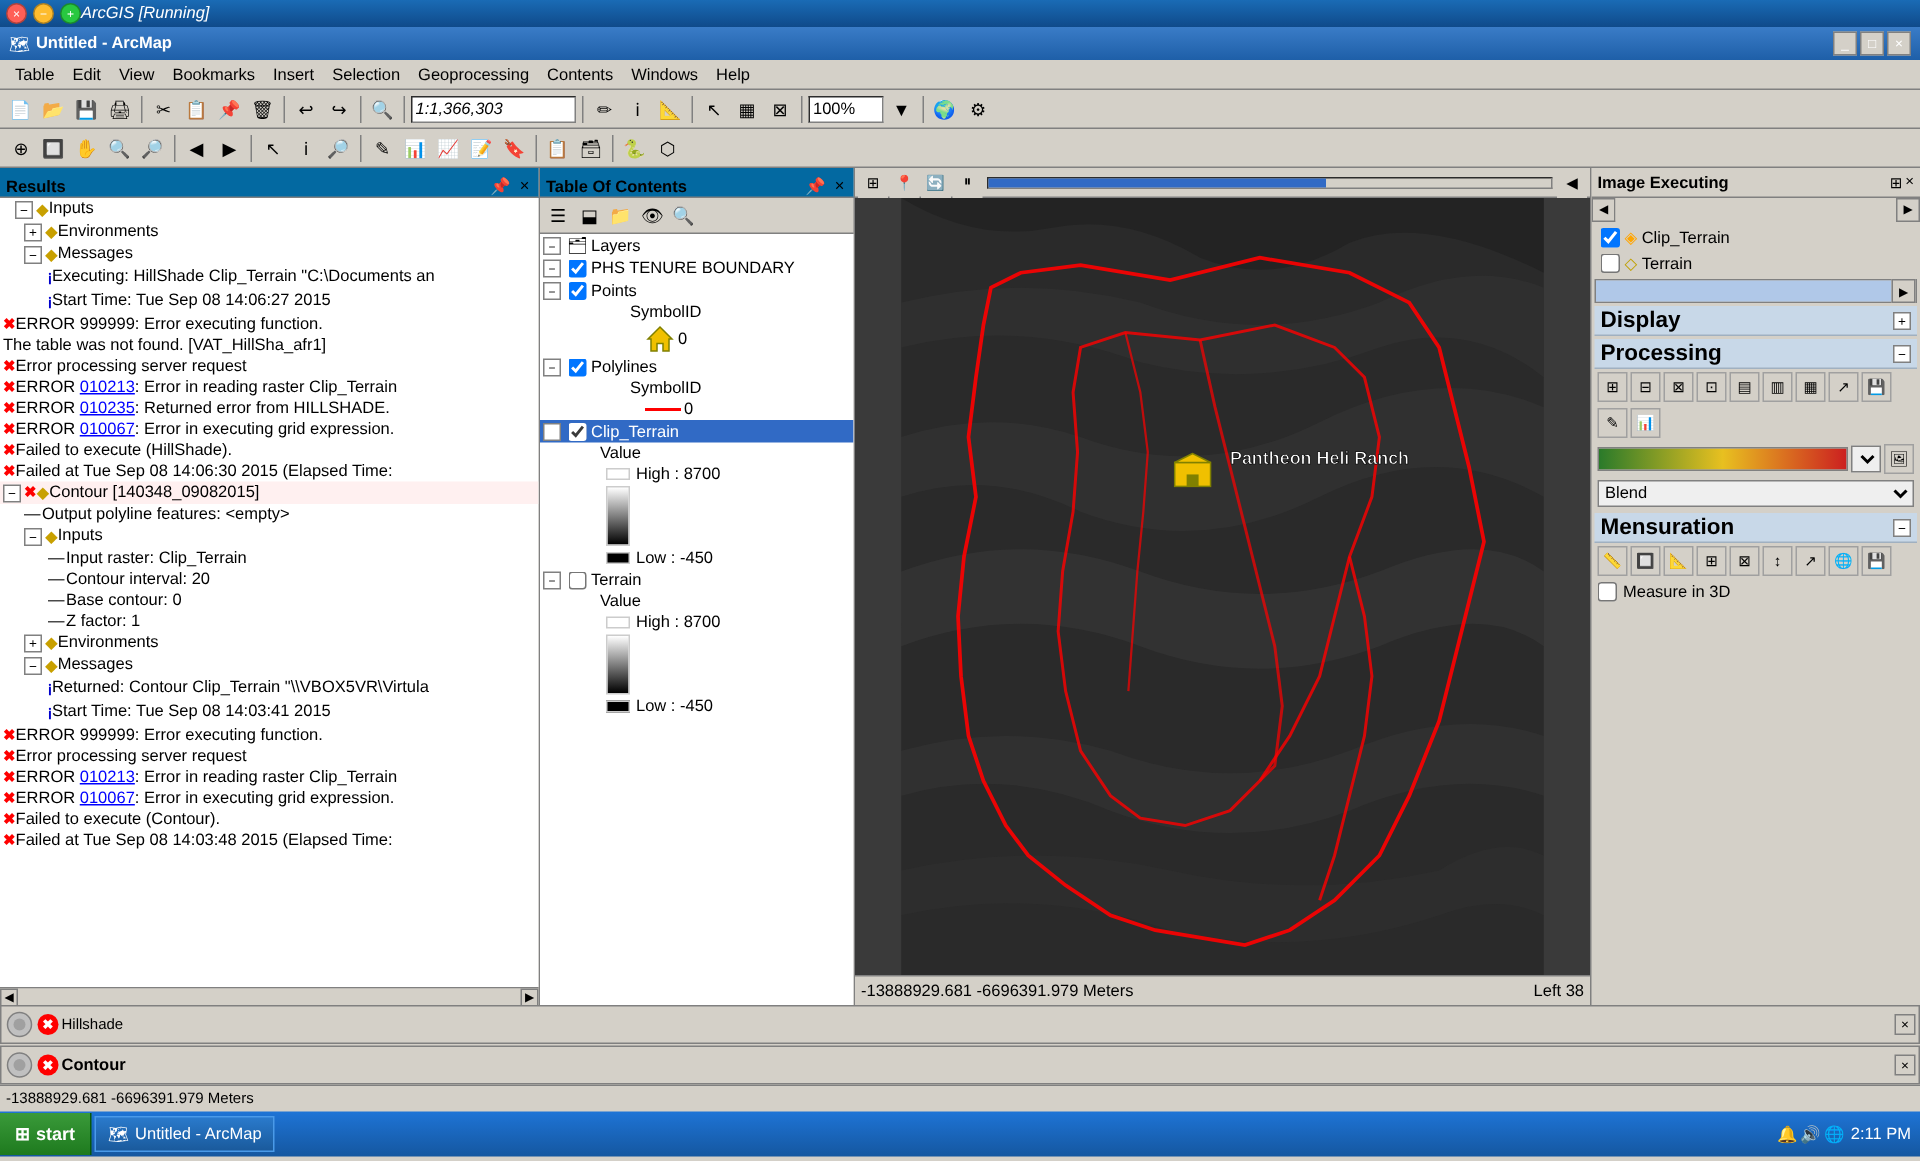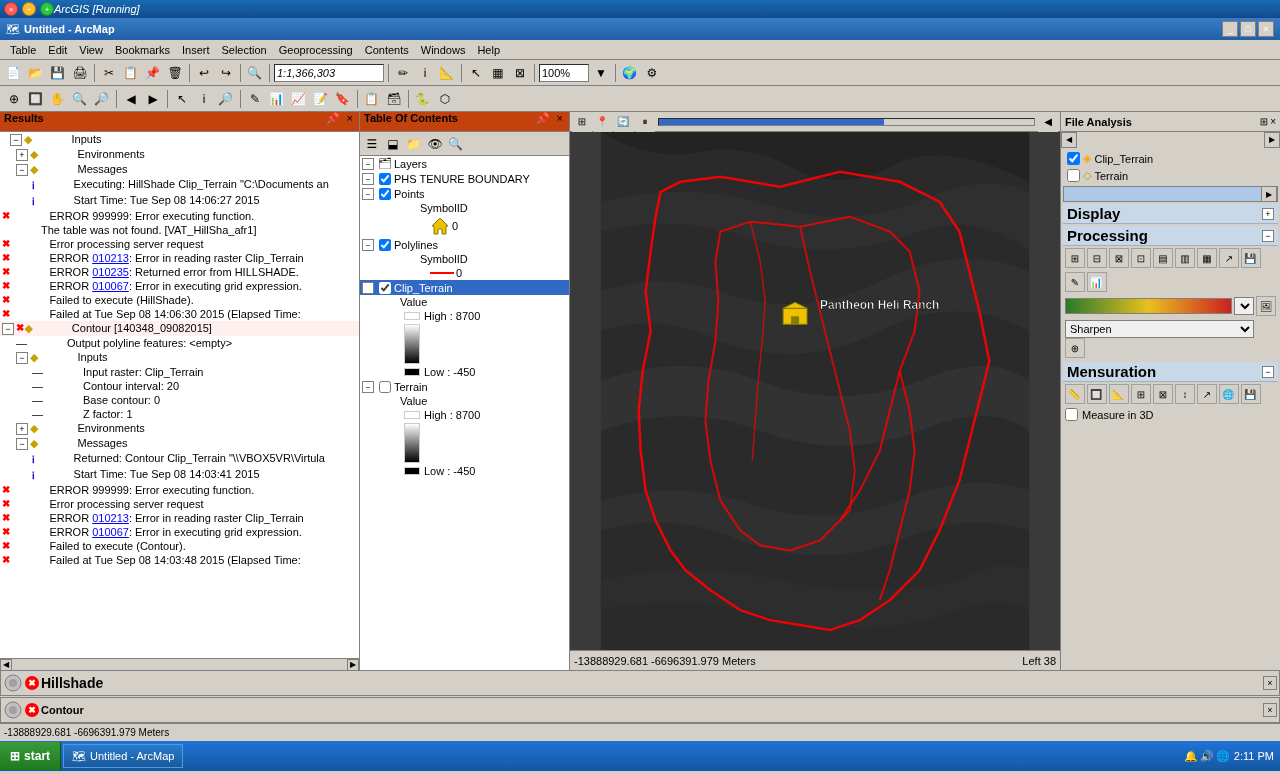--- a/index.html
+++ b/index.html
@@ -28,33 +28,33 @@
     .toolbar2 { background: #d4d0c8; height: 26px; display: flex; align-items: center; padding: 2px 4px; border-bottom: 1px solid #808080; gap: 2px; }
     .tb-icon { width: 20px; height: 20px; background: #d4d0c8; border: 1px solid transparent; display: flex; align-items: center; justify-content: center; font-size: 12px; cursor: pointer; }
     .tb-sep { width: 1px; height: 18px; background: #808080; margin: 0 2px; }
     .tb-input { height: 18px; border: 1px inset #808080; background: white; padding: 0 2px; font-size: 11px; width: 100px; }
 
     
     .main-layout { display: flex; height: calc(774px - 18px - 22px - 20px - 26px - 26px - 30px); }
 
     
     .results-panel { width: 360px; border-right: 1px solid #808080; background: #d4d0c8; display: flex; flex-direction: column; }
-    .panel-header { background: #c2410c; border-bottom: 1px solid #808080; height: 20px; display: flex; align-items: flex-start; justify-content: space-between; padding: 0 4px; }
+    .panel-header { background: #0369a1; border-bottom: 1px solid #808080; height: 20px; display: flex; align-items: flex-end; justify-content: space-between; padding: 0 4px; }
     .panel-title { font-size: 11px; font-weight: bold; }
     .panel-controls { display: flex; gap: 2px; }
     .panel-btn { font-size: 11px; cursor: pointer; padding: 0 2px; }
 
     .results-content { flex: 1; overflow-y: auto; overflow-x: auto; background: white; font-size: 11px; }
     .results-content::-webkit-scrollbar { width: 12px; height: 12px; }
     .results-content::-webkit-scrollbar-track { background: #d4d0c8; }
     .results-content::-webkit-scrollbar-thumb { background: #a0a0a0; border: 1px solid #808080; }
 
     .tree-item { display: flex; align-items: flex-start; padding: 1px 2px; white-space: nowrap; }
     .tree-toggle { width: 12px; height: 12px; border: 1px solid #808080; background: white; display: flex; align-items: center; justify-content: center; font-size: 9px; cursor: pointer; margin-right: 2px; flex-shrink: 0; margin-top: 1px; }
-    .tree-text { font-size: 11px; margin-left: 39px; }
+    .tree-text { font-size: 11px; }
     .indent1 { padding-left: 16px; }
     .indent2 { padding-left: 32px; }
     .link-text { color: blue; text-decoration: underline; cursor: pointer; }
     .err-line { display: flex; align-items: flex-start; padding: 1px 2px; white-space: nowrap; }
 
     
     .toc-panel { width: 210px; border-right: 1px solid #808080; background: #d4d0c8; display: flex; flex-direction: column; }
     .toc-toolbar { height: 24px; display: flex; align-items: center; padding: 2px; gap: 1px; border-bottom: 1px solid #808080; }
     .toc-content { flex: 1; overflow-y: auto; background: white; font-size: 11px; }
 
@@ -499,21 +499,21 @@
     </svg>
 
     <div style="position:absolute;bottom:0;left:0;right:0;height:20px;background:#d4d0c8;border-top:1px solid #808080;display:flex;align-items:center;padding:0 4px;font-size:11px;justify-content:space-between;">
       <span>-13888929.681 -6696391.979 Meters</span>
       <span>Left 38</span>
     </div>
   </div>
 
   <div class="ia-panel">
     <div class="ia-header">
-      <span style="font-size:11px;font-weight:bold;">File Analysis</span>
+      <span style="font-size:11px;font-weight:bold;">Image Executing</span>
       <div style="display:flex;gap:2px;">
         <span style="font-size:10px;cursor:pointer;">⊞</span>
         <span style="font-size:10px;cursor:pointer;">×</span>
       </div>
     </div>
 
     <div style="height:16px;border-bottom:1px solid #808080;display:flex;align-items:center;">
       <div style="width:16px;height:16px;background:#d4d0c8;border:1px solid #808080;display:flex;align-items:center;justify-content:center;font-size:8px;">◀</div>
       <div style="flex:1;height:16px;background:#d4d0c8;"></div>
       <div style="width:16px;height:16px;background:#d4d0c8;border:1px solid #808080;display:flex;align-items:center;justify-content:center;font-size:8px;">▶</div>
@@ -566,25 +566,24 @@
         </div>
 
         <div style="display:flex;align-items:center;gap:2px;padding:2px;">
           <div style="flex:1;height:16px;background:linear-gradient(to right,#2a7a2a,#e8c020,#cc2020);border:1px solid #808080;"></div>
           <select style="height:18px;font-size:10px;border:1px solid #808080;width:20px;">
             <option>▼</option>
           </select>
           <div class="ia-tool-btn">🖼</div>
         </div>
 
-
         <div style="padding:2px;">
-          <select style="width:calc(100% - 22px);height:18px;font-size:11px;border:1px solid #808080;"><option>Sharpen</option></select>
-          <div class="ia-tool-btn" style="display:inline-flex;">⊕</div>
-        </div>
+          <select style="width:100%;height:18px;font-size:11px;border:1px solid #808080;"><option>Blend</option></select>
+        </div>
+
       </div>
 
       <div class="subsection">
         <div class="subsection-header">
           <span class="subsection-title">Mensuration</span>
           <span class="expand-btn">−</span>
         </div>
         <div class="ia-toolbar-row">
           <div class="ia-tool-btn">📏</div>
           <div class="ia-tool-btn">🔲</div>
@@ -611,21 +610,21 @@
 <div style="position:relative;background:#d4d0c8;">
 
   <div style="display:flex;align-items:center;height:26px;border:1px solid #808080;background:#d4d0c8;padding:0 2px;gap:2px;">
     <svg width="20" height="20" viewBox="0 0 20 20">
       <circle cx="10" cy="10" r="8" fill="#c0c0c0" stroke="#808080" stroke-width="1"></circle>
       <circle cx="10" cy="10" r="4" fill="#a0a0a0"></circle>
     </svg>
     <div style="background:red;width:14px;height:14px;border-radius:50%;display:flex;align-items:center;justify-content:center;">
       <span style="color:white;font-size:9px;font-weight:bold;">✖</span>
     </div>
-    <span style="font-size:14px;font-weight:bold;">Hillshade</span>
+    <span style="font-size:10px;font-weight:normal;">Hillshade</span>
     <div style="flex:1;"></div>
     <div style="width:14px;height:14px;background:#d4d0c8;border:1px solid #808080;display:flex;align-items:center;justify-content:center;font-size:9px;cursor:pointer;">×</div>
   </div>
 
   <div style="display:flex;align-items:center;height:26px;border:1px solid #808080;background:#d4d0c8;padding:0 2px;gap:2px;margin-top:1px;">
     <svg width="20" height="20" viewBox="0 0 20 20">
       <circle cx="10" cy="10" r="8" fill="#c0c0c0" stroke="#808080" stroke-width="1"></circle>
       <circle cx="10" cy="10" r="4" fill="#a0a0a0"></circle>
     </svg>
     <div style="background:red;width:14px;height:14px;border-radius:50%;display:flex;align-items:center;justify-content:center;">

